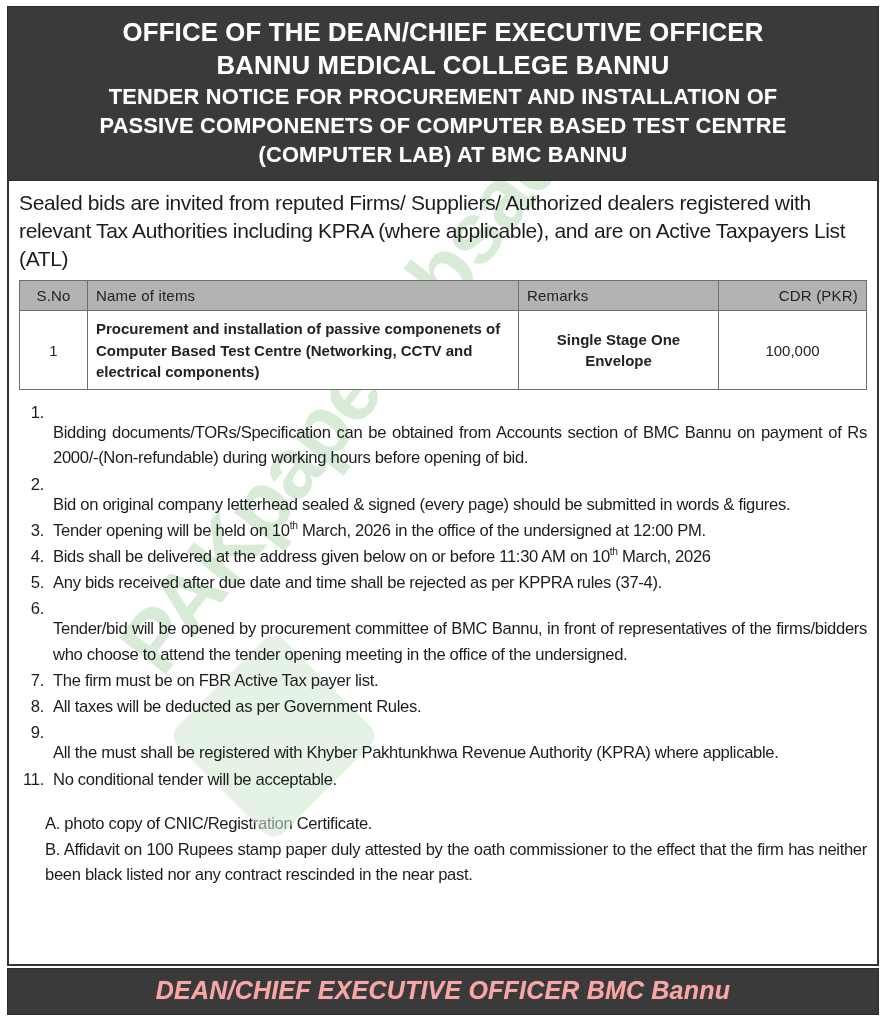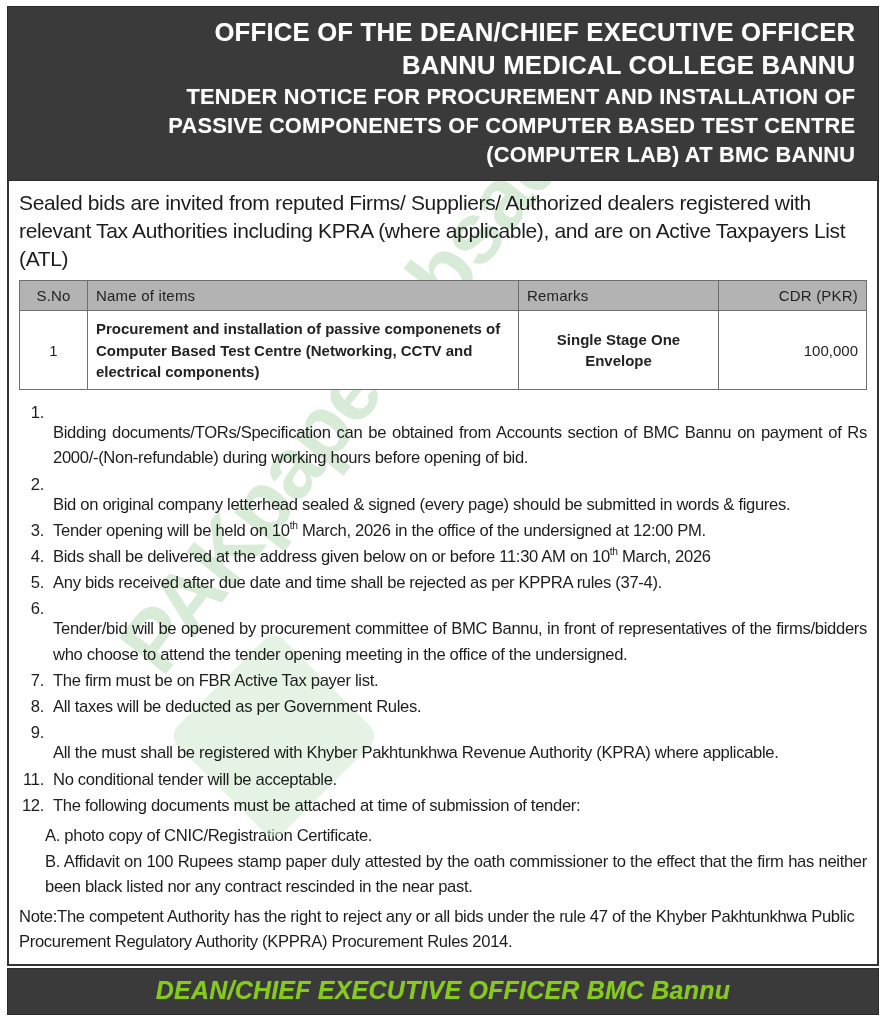--- a/index.html
+++ b/index.html
@@ -23,21 +23,21 @@
     padding: 6px 7px 9px 7px;
     display: flex;
     flex-direction: column;
   }
 
   
   .header-banner {
     background: #3a3a3a;
     border: 1px solid #2c2c2c;
     color: #ffffff;
-    text-align: right;
+    text-align: center;
     padding: 9px 10px 11px 10px;
     flex: none;
   }
   .header-line {
     font-weight: bold;
     letter-spacing: 0.2px;
     text-shadow: 0 0 1px rgba(255,255,255,0.35);
     white-space: nowrap;
   }
   .hl-1 {
@@ -108,21 +108,21 @@
 
   table.items tbody td {
     background: #ffffff;
     font-size: 15px;
     padding: 7px 8px;
     vertical-align: middle;
   }
   td.c-sno  { text-align: center; }
   td.c-name { text-align: left; font-weight: bold; line-height: 1.42; padding-left: 10px; }
   td.c-rem  { text-align: center; font-weight: bold; line-height: 1.40; }
-  td.c-cdr  { text-align: right; }
+  td.c-cdr  { text-align: center; }
 
   
   ol.rules {
     list-style: none;
     margin: 0;
     padding: 0;
     position: relative;
     z-index: 3;
   }
   ol.rules > li {
@@ -138,21 +138,21 @@
     flex: 0 0 34px;
     text-align: right;
     padding-right: 9px;
     font-weight: normal;
   }
   .txt { flex: 1 1 auto; }
   .txt.justify { text-align: justify; text-align-last: left; margin-top: 20px; }
   sup { font-size: 0.62em; vertical-align: super; line-height: 0; }
 
   .subitems {
-    margin-top: 4px;
+    margin-top: 18px;
   }
   .subitem {
     font-size: 16.6px;
     line-height: 1.52;
     letter-spacing: -0.32px;
     color: #1d1d1d;
     padding-left: 26px;
     margin-bottom: 1px;
   }
   .subitem.justify { text-align: justify; text-align-last: left; }
@@ -164,21 +164,21 @@
     color: #1d1d1d;
     margin-top: 4px;
     position: relative;
     z-index: 3;
   }
 
   
   .footer-banner {
     background: #3a3a3a;
     border: 1px solid #2c2c2c;
-    color: #84cc16;
+    color: #fca5a5;
     text-align: center;
     padding: 7px 10px 9px 10px;
     flex: none;
     margin-top: 2px;
   }
   .footer-text {
     font-size: 25px;
     font-weight: bold;
     font-style: italic;
     letter-spacing: 0.2px;
@@ -297,32 +297,27 @@
         <span class="txt">All taxes will be deducted as per Government Rules.</span>
       </li>
       <li>
         <span class="num">9.</span>
         <span class="txt justify">All the must shall be registered with Khyber Pakhtunkhwa Revenue Authority (KPRA) where applicable.</span>
       </li>
       <li>
         <span class="num">11.</span>
         <span class="txt">No conditional tender will be acceptable.</span>
       </li>
-      <li>
-        <span class="num">12.</span>
-        <span class="txt">The following documents must be attached at time of submission of tender:</span>
-      </li>
     </ol>
 
     <div class="subitems">
       <div class="subitem">A. photo copy of CNIC/Registration Certificate.</div>
       <div class="subitem justify">B. Affidavit on 100 Rupees stamp paper duly attested by the oath commissioner to the effect that the firm has neither been black listed nor any contract rescinded in the near past.</div>
     </div>
 
-    <div class="note">Note:The competent Authority has the right to reject any or all bids under the rule 47 of the Khyber Pakhtunkhwa Public Procurement Regulatory Authority (KPPRA) Procurement Rules 2014.</div>
 
   </div>
 
   <div class="footer-banner">
     <div class="footer-text">DEAN/CHIEF EXECUTIVE OFFICER BMC Bannu</div>
   </div>
 
 </div>
 
 </body></html>

